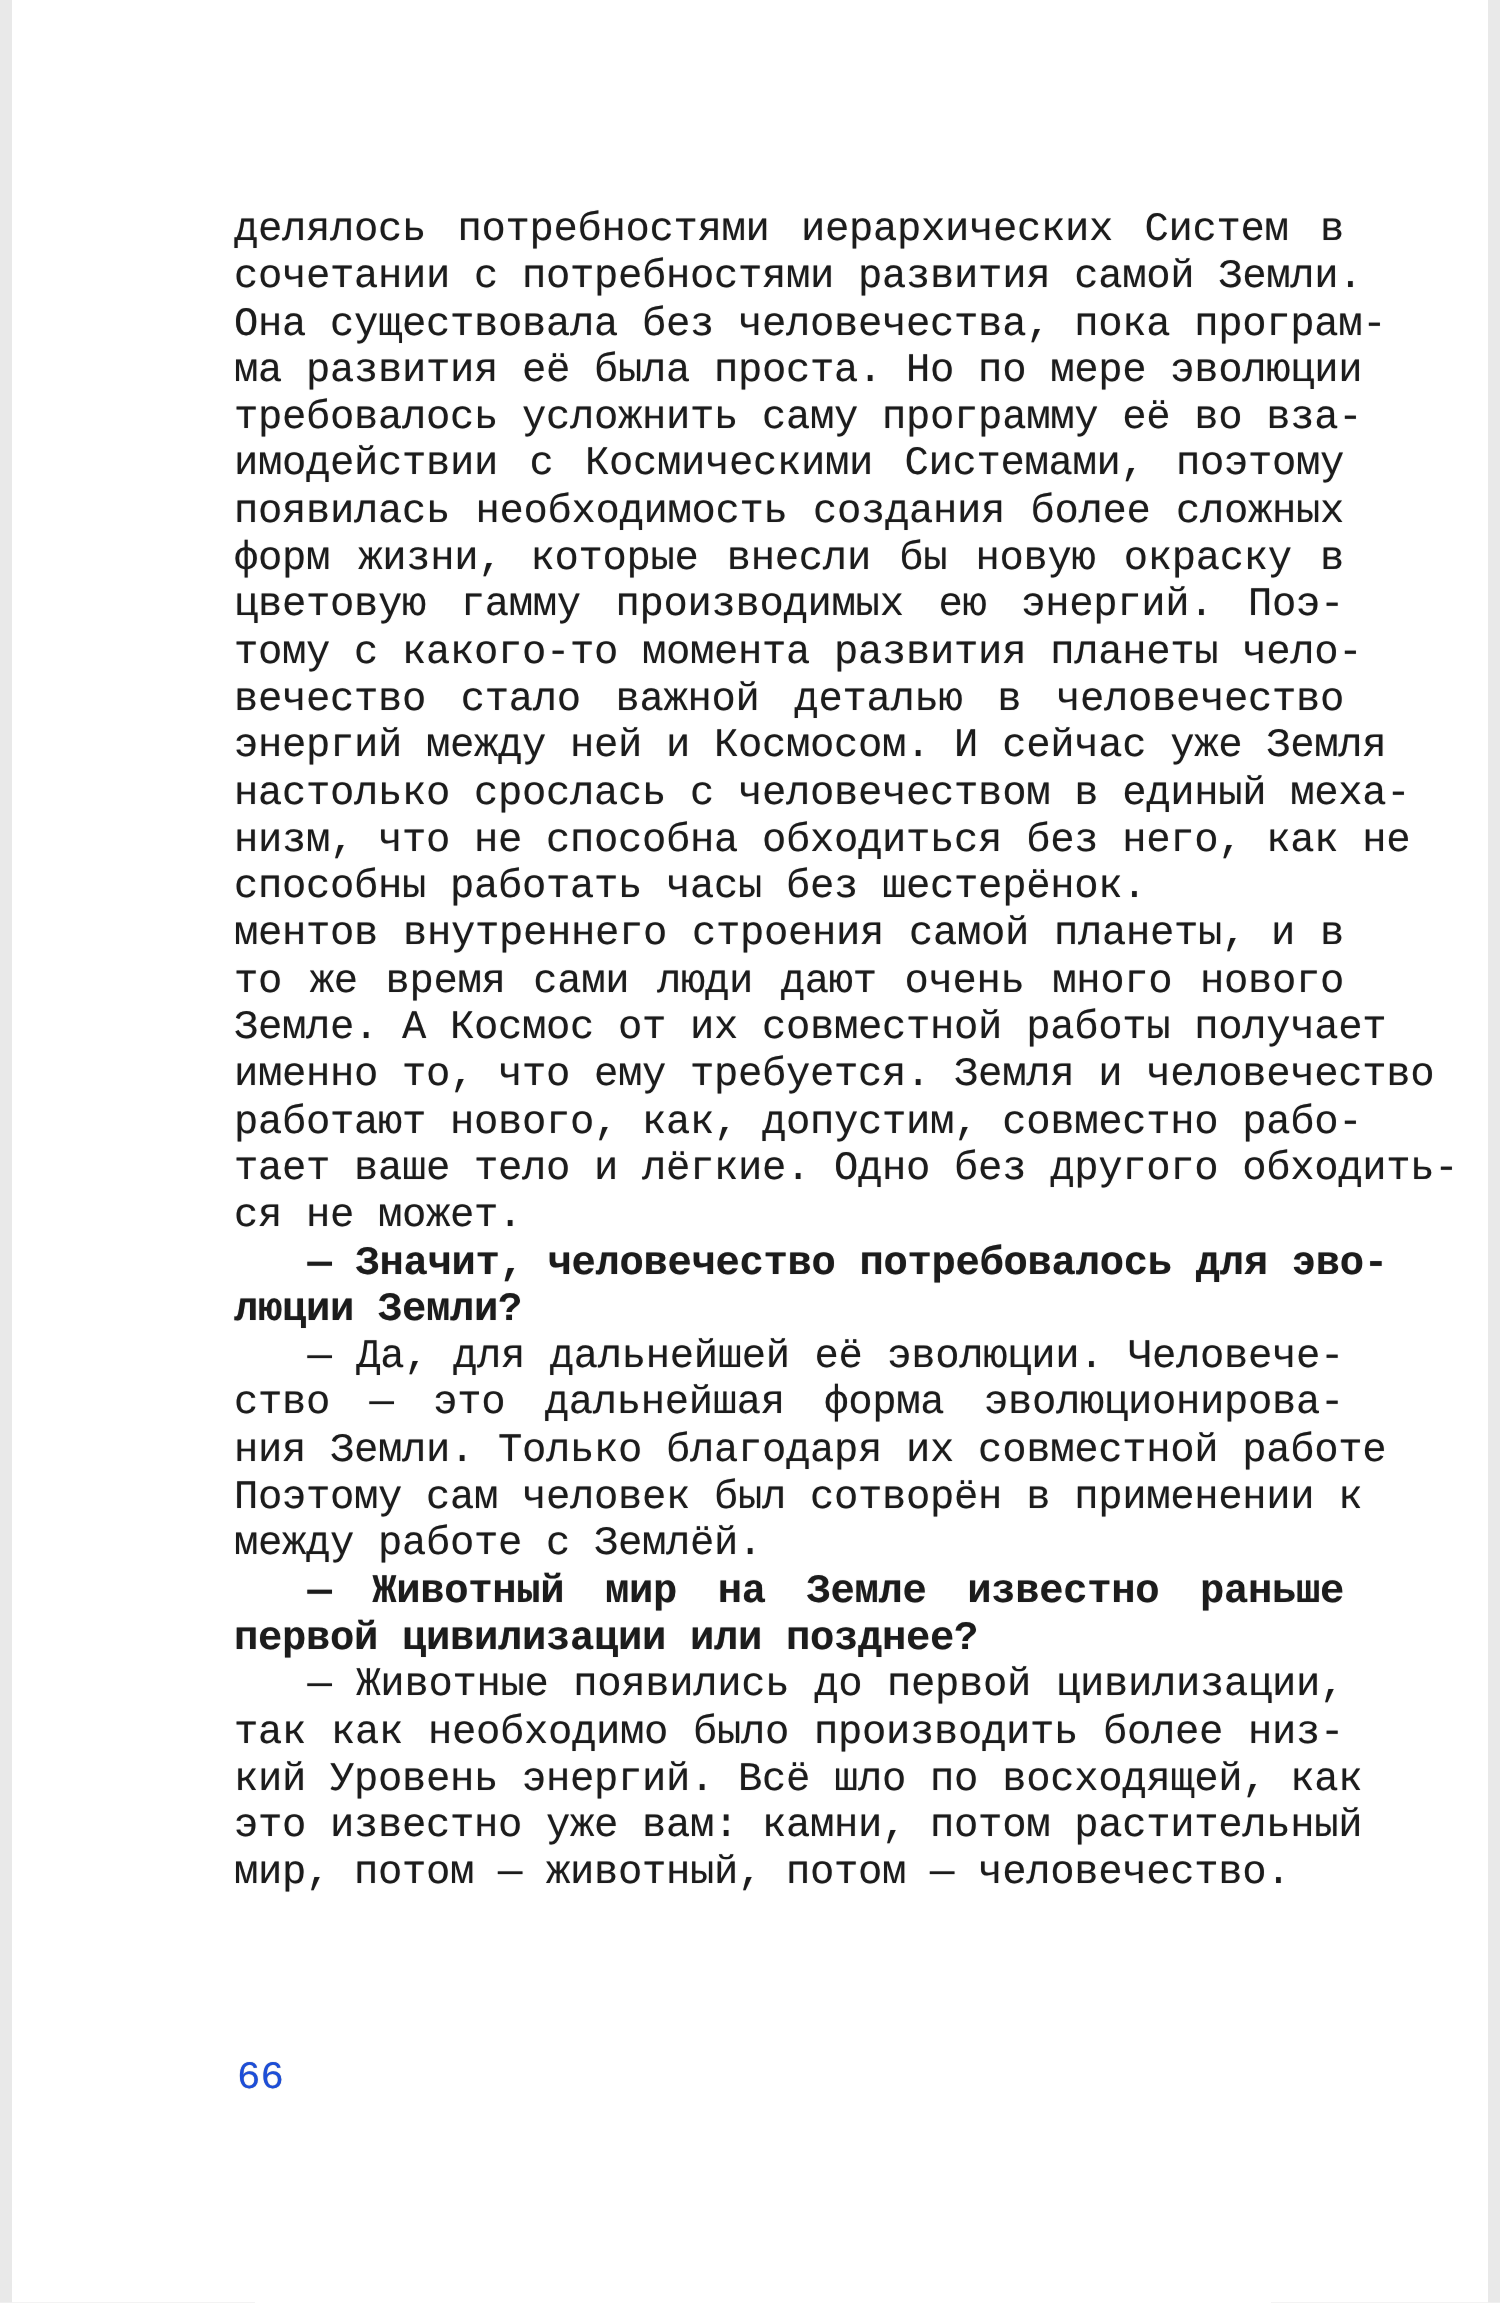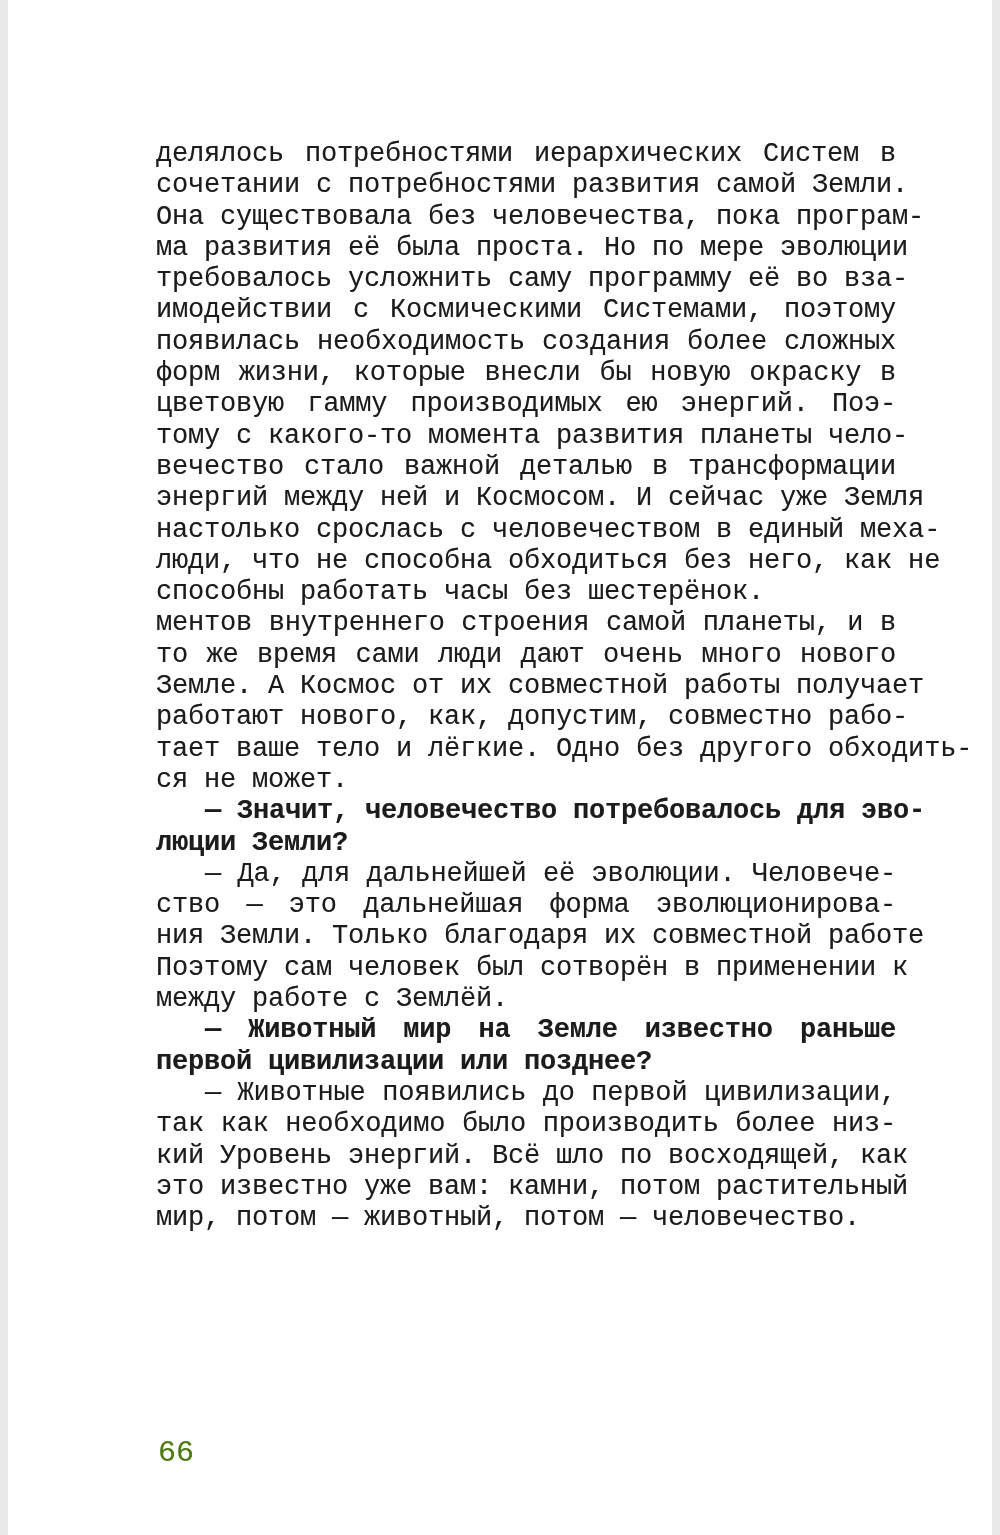--- a/index.html
+++ b/index.html
@@ -42,54 +42,55 @@
   }
   .line.last {
     text-align-last: left;
   }
   .line.indent {
     padding-left: 49px;
   }
   .page-number {
     position: absolute;
     left: 150px;
-    top: 1436px;
-    font-size: 30px;
+    top: 1368px;
+    font-size: 26px;
     line-height: 34px;
-    color: #4d7c0f;
+    color: #1d4ed8;
     text-shadow: 0 0 0.6px rgba(30,30,30,0.45);
   }
 </style>
 </head>
 <body>
 
 <div class="page">
   <div class="text-block">
     <div>
         <div class="paragraph">
           <div class="line">делялось потребностями иерархических Систем в</div>
           <div class="line">сочетании с потребностями развития самой Земли.</div>
           <div class="line">Она существовала без человечества, пока програм-</div>
           <div class="line">ма развития её была проста. Но по мере эволюции</div>
           <div class="line">требовалось усложнить саму программу её во вза-</div>
           <div class="line">имодействии с Космическими Системами, поэтому</div>
           <div class="line">появилась необходимость создания более сложных</div>
           <div class="line">форм жизни, которые внесли бы новую окраску в</div>
           <div class="line">цветовую гамму производимых ею энергий. Поэ-</div>
           <div class="line">тому с какого-то момента развития планеты чело-</div>
-          <div class="line">вечество стало важной деталью в трансформации</div>
+          <div class="line">вечество стало важной деталью в человечество</div>
           <div class="line">энергий между ней и Космосом. И сейчас уже Земля</div>
           <div class="line">настолько срослась с человечеством в единый меха-</div>
-          <div class="line">люди, что не способна обходиться без него, как не</div>
+          <div class="line">низм, что не способна обходиться без него, как не</div>
           <div class="line last">способны работать часы без шестерёнок.</div>
         </div>
         <div class="paragraph">
           <div class="line">ментов внутреннего строения самой планеты, и в</div>
           <div class="line">то же время сами люди дают очень много нового</div>
           <div class="line">Земле. А Космос от их совместной работы получает</div>
+          <div class="line">именно то, что ему требуется. Земля и человечество</div>
           <div class="line">работают нового, как, допустим, совместно рабо-</div>
           <div class="line">тает ваше тело и лёгкие. Одно без другого обходить-</div>
           <div class="line last">ся не может.</div>
         </div>
         <div class="paragraph bold">
           <div class="line indent">— Значит, человечество потребовалось для эво-</div>
           <div class="line last">люции Земли?</div>
         </div>
         <div class="paragraph">
           <div class="line indent">— Да, для дальнейшей её эволюции. Человече-</div>

